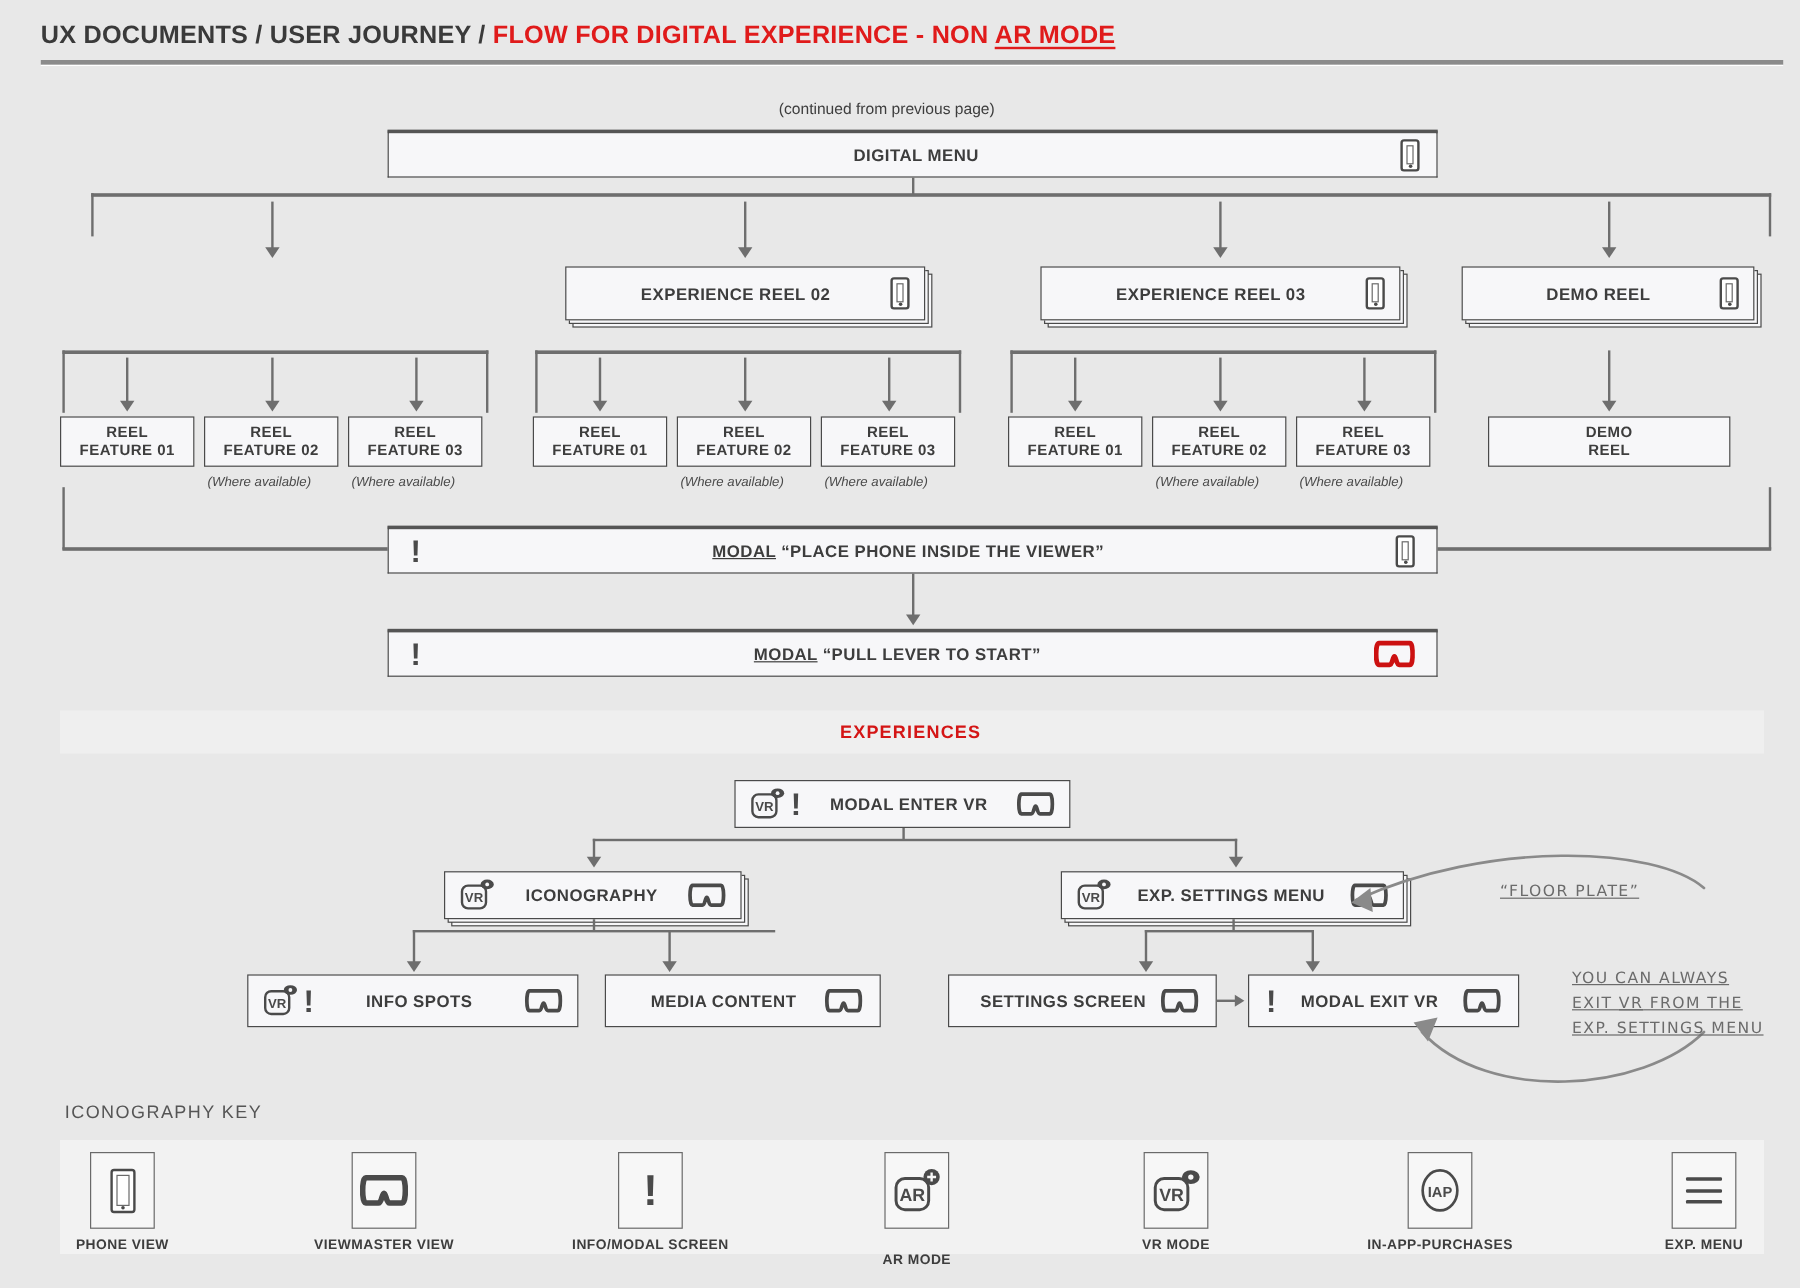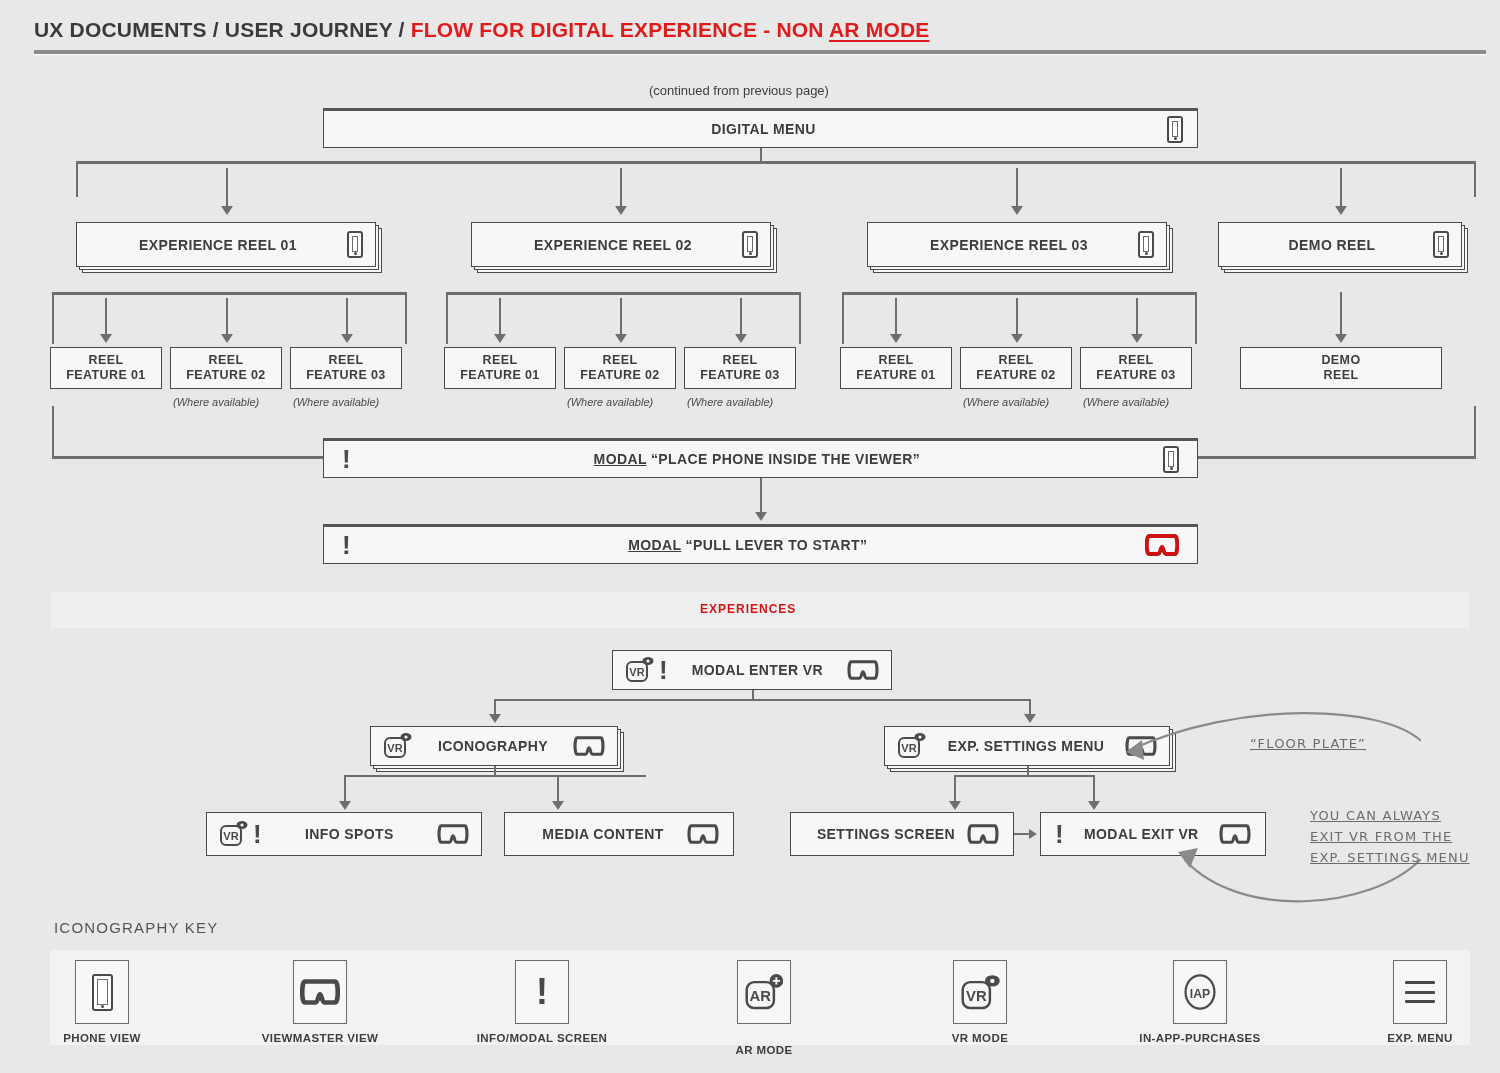--- a/index.html
+++ b/index.html
@@ -53,21 +53,21 @@
   .phone-ico:after{content:"";position:absolute;left:50%;bottom:1px;width:3px;height:3px;
      margin-left:-1.5px;border-radius:50%;background:#4a4a4a;}
   .bang{font-size:26px;font-weight:bold;line-height:1;color:#4a4a4a;font-family:"Liberation Sans",sans-serif;}
   .burger{width:22px;height:16px;display:flex;flex-direction:column;justify-content:space-between;}
   .burger span{display:block;height:3px;background:#4a4a4a;border-radius:1px;}
 
   svg.vm{display:block;}
 
   
   .band{position:absolute;background:#efefef;}
-  .sect-lbl{position:absolute;color:#d41515;font-size:12px;font-weight:bold;letter-spacing:1px;}
+  .sect-lbl{position:absolute;color:#d41515;font-size:15px;font-weight:bold;letter-spacing:1px;}
 
   
   .key-title{position:absolute;font-size:15px;letter-spacing:1.2px;color:#555;}
   .keybar{position:absolute;left:40px;top:950px;width:1420px;height:95px;background:#f2f2f2;}
   .keyitem{position:absolute;display:flex;flex-direction:column;align-items:center;width:140px;}
   .keybox{width:54px;height:64px;border:1px solid #6a6a6a;background:#f7f7f7;
           display:flex;align-items:center;justify-content:center;box-sizing:border-box;}
   .keylabel{margin-top:8px;font-size:11.5px;font-weight:bold;letter-spacing:.4px;color:#3d3d3d;white-space:nowrap;}
 
   
@@ -106,26 +106,20 @@
   <div class="ln lnv" style="left:1464px;top:161px;height:36px;"></div>
   <div class="ln lnv" style="left:216px;top:168px;height:42px;"></div>
   <div class="arw" style="left:211px;top:206px;"></div>
   <div class="ln lnv" style="left:610px;top:168px;height:42px;"></div>
   <div class="arw" style="left:605px;top:206px;"></div>
   <div class="ln lnv" style="left:1006px;top:168px;height:42px;"></div>
   <div class="arw" style="left:1001px;top:206px;"></div>
   <div class="ln lnv" style="left:1330px;top:168px;height:42px;"></div>
   <div class="arw" style="left:1325px;top:206px;"></div>
 
-  <div class="box shadow-2" style="left:66px;top:222px;width:300px;height:45px;padding:0 12px;">
-    <span class="ctr lbl">EXPERIENCE REEL 01</span>
-    <span class="ico">
-        <span class="phone-ico"></span>
-      </span>
-  </div>
   <div class="box shadow-2" style="left:461px;top:222px;width:300px;height:45px;padding:0 12px;">
     <span class="ctr lbl">EXPERIENCE REEL 02</span>
     <span class="ico">
         <span class="phone-ico"></span>
       </span>
   </div>
   <div class="box shadow-2" style="left:857px;top:222px;width:300px;height:45px;padding:10px 12px;">
     <span class="ctr lbl">EXPERIENCE REEL 03</span>
     <span class="ico">
         <span class="phone-ico"></span>

